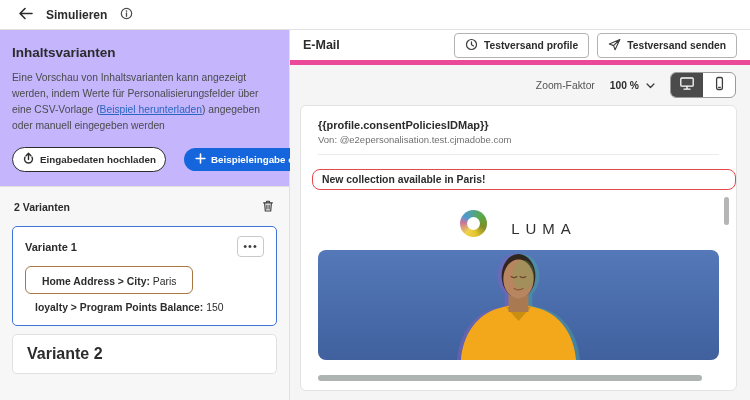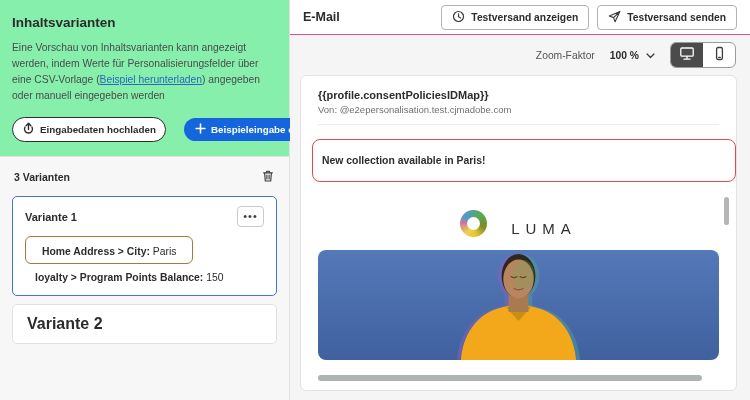--- a/index.html
+++ b/index.html
@@ -13,21 +13,21 @@
 
   
   .topbar { height:30px; flex:0 0 auto; background:#fff; border-bottom:1px solid #e1e1e1;
             display:flex; align-items:center; gap:13px; padding:0 18px; }
   .topbar-title { font-size:12px; font-weight:700; color:#2c2c2c; }
   .icon-btn { display:inline-flex; align-items:center; justify-content:center; background:none; border:none; padding:0; cursor:pointer; }
 
   .main { flex:1; display:flex; min-height:0; }
 
   
-  .left { width:290px; flex:0 0 290px; border-right:1px solid #e1e1e1; background:#86efac;
+  .left { width:290px; flex:0 0 290px; border-right:1px solid #e1e1e1; background:#c4b5fd;
           display:flex; flex-direction:column; min-height:0; }
   .left-top { padding:12px 12px 14px; }
   .left-title { font-size:13.5px; font-weight:700; margin:3px 0 10px; }
   .desc { font-size:10.3px; line-height:1.55; color:#4b4b4b; margin:0 0 13px; }
   .desc .link { color:#2b66c2; text-decoration:underline; cursor:pointer; }
   .btnrow { display:flex; gap:18px; align-items:center; }
   .btn-outline { display:inline-flex; gap:5px; align-items:center; border:1.6px solid #2c2c2c; border-radius:14px;
                  background:#fff; padding:4px 9px; font-size:9.8px; font-weight:700; color:#2c2c2c;
                  white-space:nowrap; cursor:pointer; font-family:inherit; }
   .btn-blue { display:inline-flex; gap:5px; align-items:center; border:none; border-radius:14px;
@@ -46,60 +46,77 @@
           color:#3c3c3c; font-size:11px; line-height:9px; letter-spacing:1px; cursor:pointer;
           display:flex; align-items:center; justify-content:center; font-family:inherit; }
   .hl-orange { display:inline-block; border:1.5px solid #a8763e; border-radius:6px; padding:4px 16px; margin-top:9px; }
   .fieldline { font-size:10.4px; color:#2c2c2c; white-space:nowrap; }
   .flabel { font-weight:700; }
   .field2 { margin:8px 0 0 10px; }
   .card2 { padding:10px 14px; font-size:16px; font-weight:700; }
 
   
   .right { flex:1; min-width:0; display:flex; flex-direction:column; background:#f5f5f5; }
-  .rhead { height:35px; flex:0 0 auto; background:#fff; border-bottom:1px solid #ec4899;
+  .rhead { height:35px; flex:0 0 auto; background:#fff; border-bottom:5px solid #ec4899;
            display:flex; align-items:center; justify-content:space-between; padding:0 13px; }
   .rtitle { font-size:12.5px; font-weight:700; }
   .rbtns { display:flex; gap:8px; }
   .btn-sec { display:inline-flex; gap:6px; align-items:center; border:1px solid #b3b3b3; border-radius:4px;
              background:#fff; padding:4px 10px; font-size:10.3px; font-weight:700; color:#2c2c2c;
              white-space:nowrap; cursor:pointer; font-family:inherit; }
   .toolbar { height:40px; flex:0 0 auto; display:flex; align-items:center; justify-content:flex-end;
              gap:15px; padding:0 14px;text-align:center; }
   .zoomlabel { font-size:10.3px; color:#545454; }
   .zoomval { font-size:10.3px; font-weight:700; color:#2c2c2c; display:flex; align-items:center; gap:7px; cursor:pointer; }
   .seg { display:flex; border:1px solid #9a9a9a; border-radius:6px; overflow:hidden; background:#fff; }
   .seg-item { width:32px; height:24px; display:flex; align-items:center; justify-content:center; cursor:pointer; }
   .seg-item.on { background:#4b4b4b; }
 
   .emailcard { flex:1; min-height:0; margin:0 13px 9px 10px; background:#fff; border:1px solid #e3e3e3;
                border-radius:6px; display:flex; flex-direction:column; position:relative; }
   .ehead { padding:13px 17px 8px; }
   .subj { font-size:11px; font-weight:700; }
   .from { font-size:9.5px; color:#707070; margin-top:3px; }
   .ediv { border-bottom:1px solid #ececec; margin-top:9px; }
-  .redbox { display:inline-block; border:1.5px solid #e5484d; border-radius:8px; padding:15px 9px;
-            margin:6px 0 12px 11px; font-size:10.4px; font-weight:700; }
+  .redbox { display:inline-block; border:1.5px solid #e5484d; border-radius:8px; padding:4px 9px;
+            margin:6px 0 4px 11px; font-size:10.4px; font-weight:700; }
   .ebody { flex:1; min-height:0; position:relative; padding:10px 17px 0; }
   .brandrow { display:flex; align-items:flex-end; justify-content:center; gap:24px; margin-top:6px; }
   .ring { width:27px; height:27px; border-radius:50%; position:relative;
           background:conic-gradient(from -50deg, #4e9ad2, #59aa4b 95deg, #7f8c25 160deg,
                      #e3c32c 215deg, #f0d34c 265deg, #c8779e 325deg, #4e9ad2 360deg); }
   .ring::after { content:""; position:absolute; inset:7px; background:#fff; border-radius:50%; }
   .brand { font-size:15px; letter-spacing:6px; font-weight:500; color:#2f2f2f; }
   .hero { margin-top:13px; height:110px; border-radius:8px; overflow:hidden; }
   .hero svg { display:block; }
   .vscroll { position:absolute; top:3px; right:7px; width:5px; height:28px; background:#b5b5b5; border-radius:3px; }
   .hscroll { position:absolute; left:17px; right:34px; bottom:9px; height:6px; background:#aeb4b2; border-radius:3px; }
 </style>
 </head>
 <body>
 
 <div class="app">
 
+  <div class="topbar">
+    <button class="icon-btn">
+      <span>
+        <svg width="15" height="13" viewBox="0 0 15 13">
+            <path d="M7,1.5 L2,6.5 L7,11.5 M2,6.5 H14" fill="none" stroke="#2c2c2c" stroke-width="1.6" stroke-linecap="round" stroke-linejoin="round"></path>
+          </svg>
+      </span>
+    </button>
+    <span class="topbar-title">Simulieren</span>
+    <span>
+      <svg width="13" height="13" viewBox="0 0 14 14">
+          <circle cx="7" cy="7" r="5.6" fill="none" stroke="#4b4b4b" stroke-width="1.3"></circle>
+          <circle cx="7" cy="4.3" r="0.9" fill="#4b4b4b"></circle>
+          <path d="M7,6.4 V10" stroke="#4b4b4b" stroke-width="1.4" stroke-linecap="round"></path>
+        </svg>
+    </span>
+  </div>
 
   <div class="main">
 
     <div class="left">
       <div class="left-top">
         <div class="left-title">Inhaltsvarianten</div>
         <p class="desc"><span>Eine Vorschau von Inhaltsvarianten kann angezeigt werden, indem Werte für Personalisierungsfelder über eine CSV-Vorlage (</span><span class="link">Beispiel herunterladen</span><span>) angegeben oder manuell eingegeben werden</span></p>
         <div class="btnrow">
           <button class="btn-outline">
             <span>
@@ -117,21 +134,21 @@
                 </svg>
             </span>
             <span>Beispieleingabe erstellen</span>
           </button>
         </div>
       </div>
       <div class="left-div"></div>
 
       <div class="variants">
         <div class="vhead">
-          <span class="vcount">3 Varianten</span>
+          <span class="vcount">2 Varianten</span>
           <button class="icon-btn">
             <span>
               <svg width="14" height="14" viewBox="0 0 14 14">
                   <path d="M2.6,3.8 H11.4 M5.6,3.6 V2.2 H8.4 V3.6 M3.6,3.9 L4.3,12 H9.7 L10.4,3.9 M5.9,6 V10 M8.1,6 V10" fill="none" stroke="#3c3c3c" stroke-width="1.15" stroke-linecap="round" stroke-linejoin="round"></path>
                 </svg>
             </span>
           </button>
         </div>
 
         <div class="card card1 selected">
@@ -155,21 +172,21 @@
       <div class="rhead">
         <span class="rtitle">E-Mail</span>
         <div class="rbtns">
           <button class="btn-sec">
             <span>
               <svg width="13" height="13" viewBox="0 0 14 14">
                   <circle cx="7" cy="7" r="5.4" fill="none" stroke="#3c3c3c" stroke-width="1.3"></circle>
                   <path d="M7,4.2 V7.2 L9.2,8.6" fill="none" stroke="#3c3c3c" stroke-width="1.3" stroke-linecap="round"></path>
                 </svg>
             </span>
-            <span>Testversand anzeigen</span>
+            <span>Testversand profile</span>
           </button>
           <button class="btn-sec">
             <span>
               <svg width="13" height="13" viewBox="0 0 14 14">
                   <path d="M12.8,1.6 L1.4,6.4 L6,8.2 L7.6,12.6 L12.8,1.6 Z M6,8.2 L12.8,1.6" fill="none" stroke="#3c3c3c" stroke-width="1.2" stroke-linejoin="round"></path>
                 </svg>
             </span>
             <span>Testversand senden</span>
           </button>
         </div>

